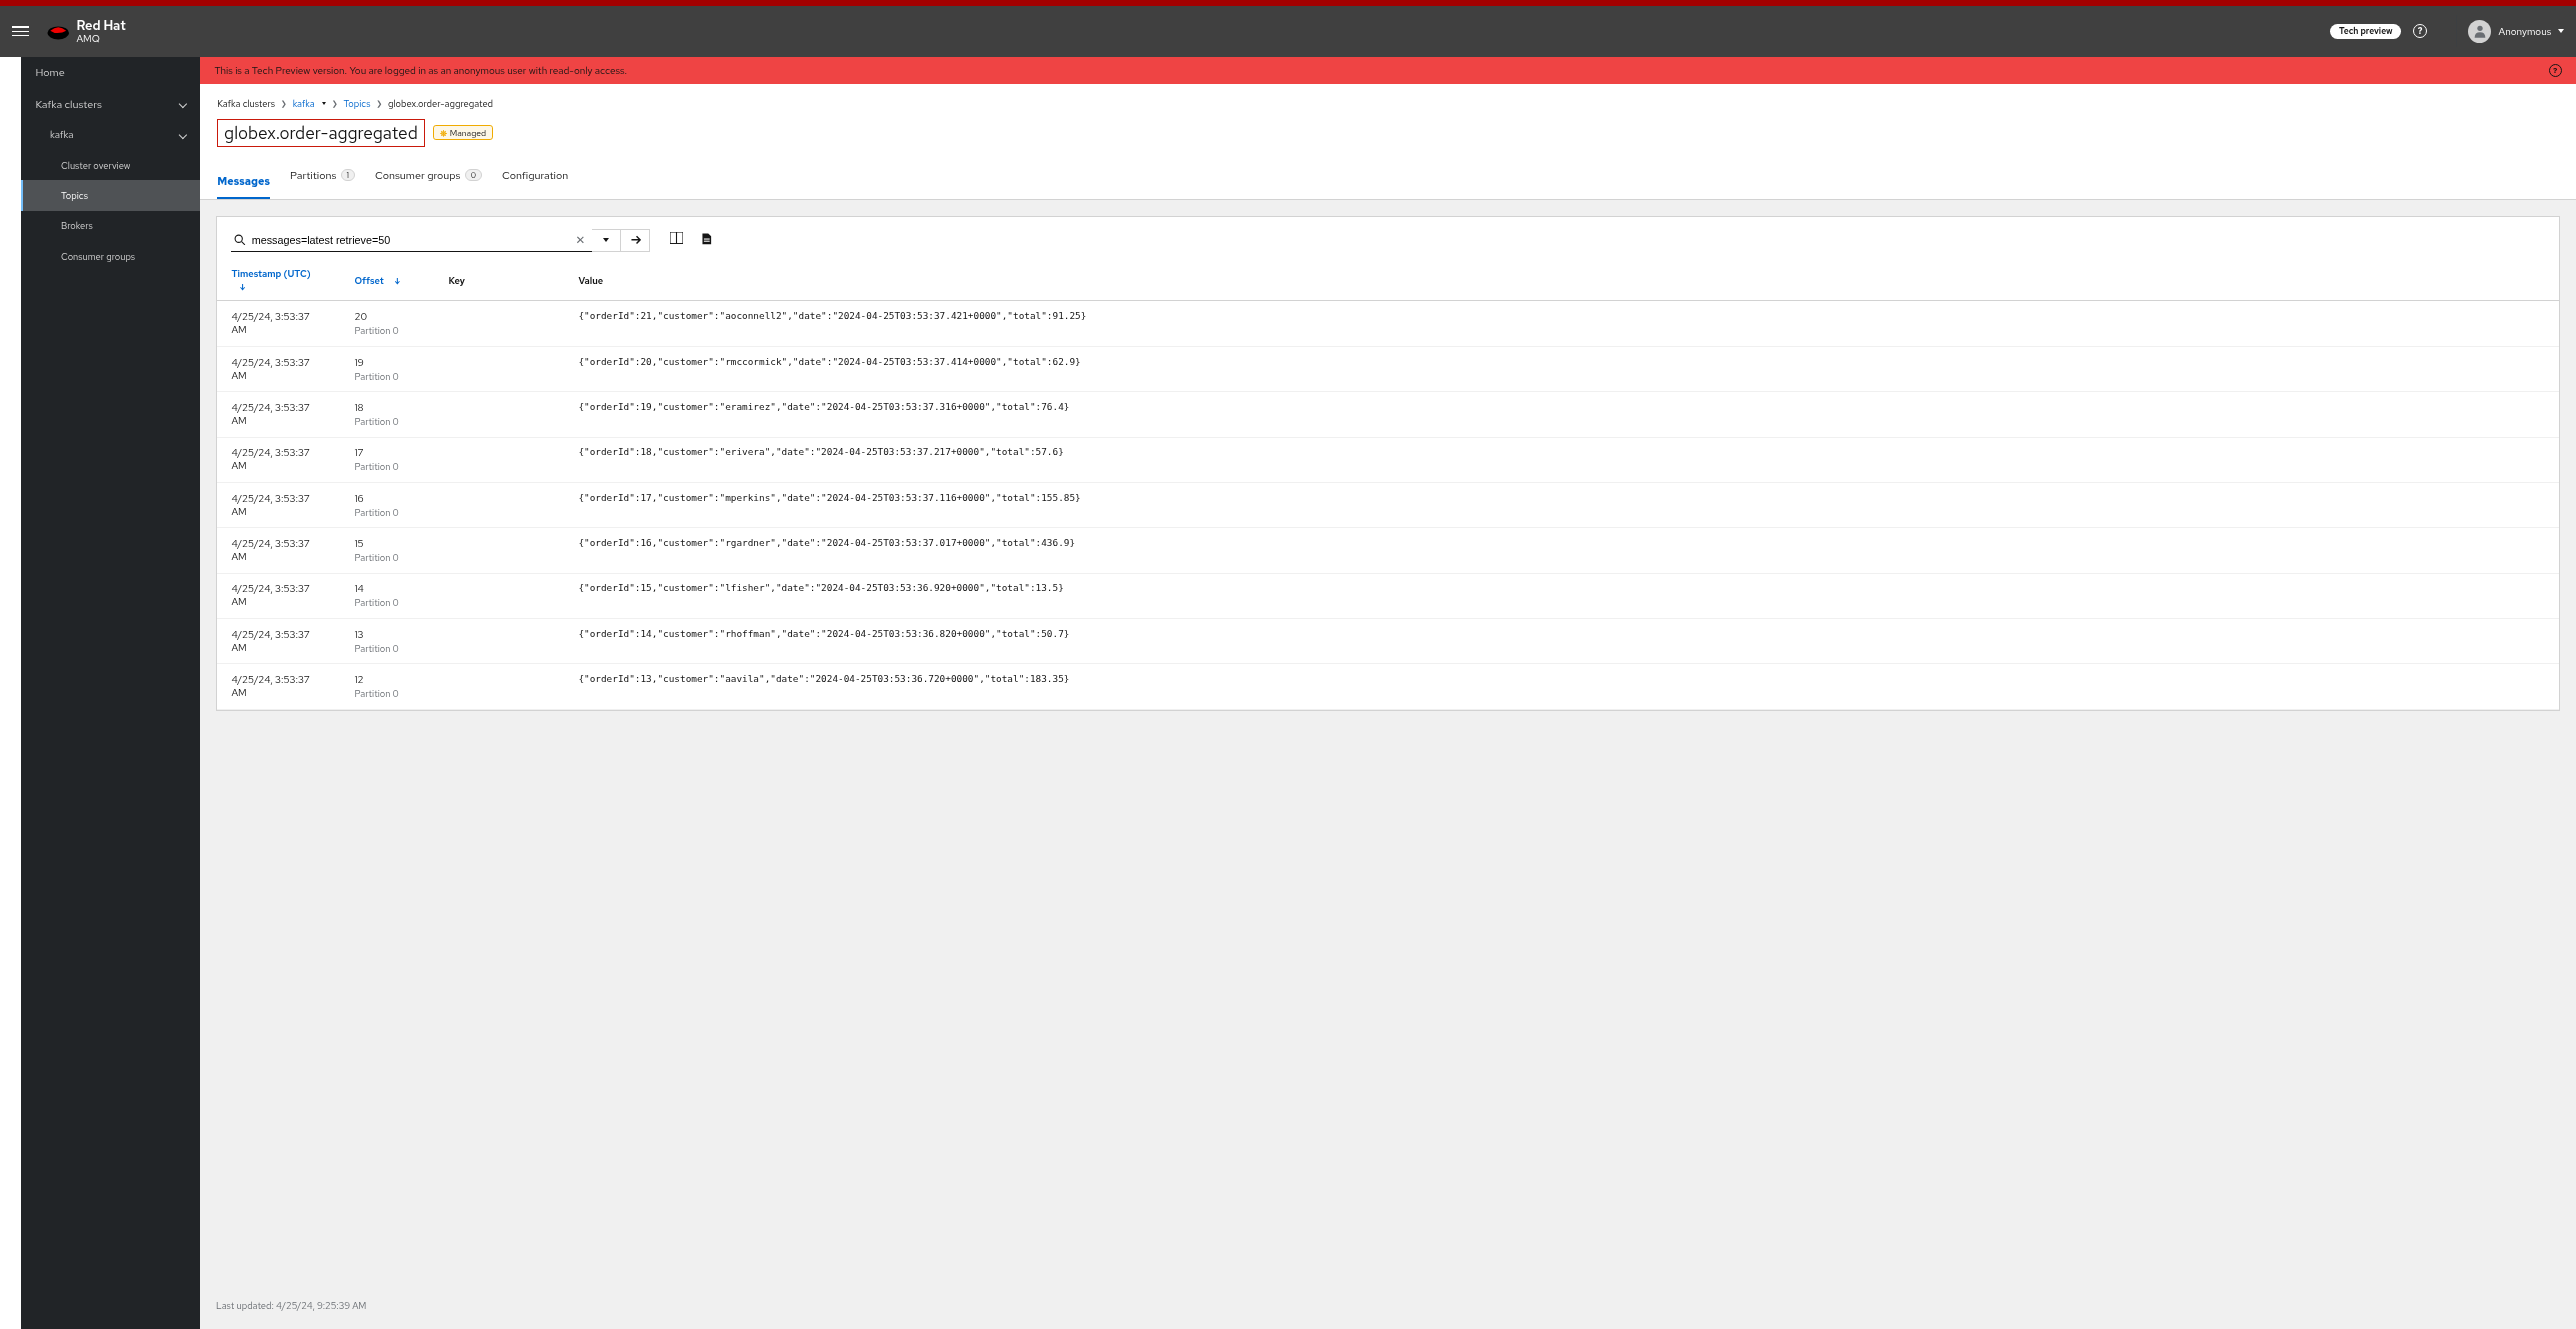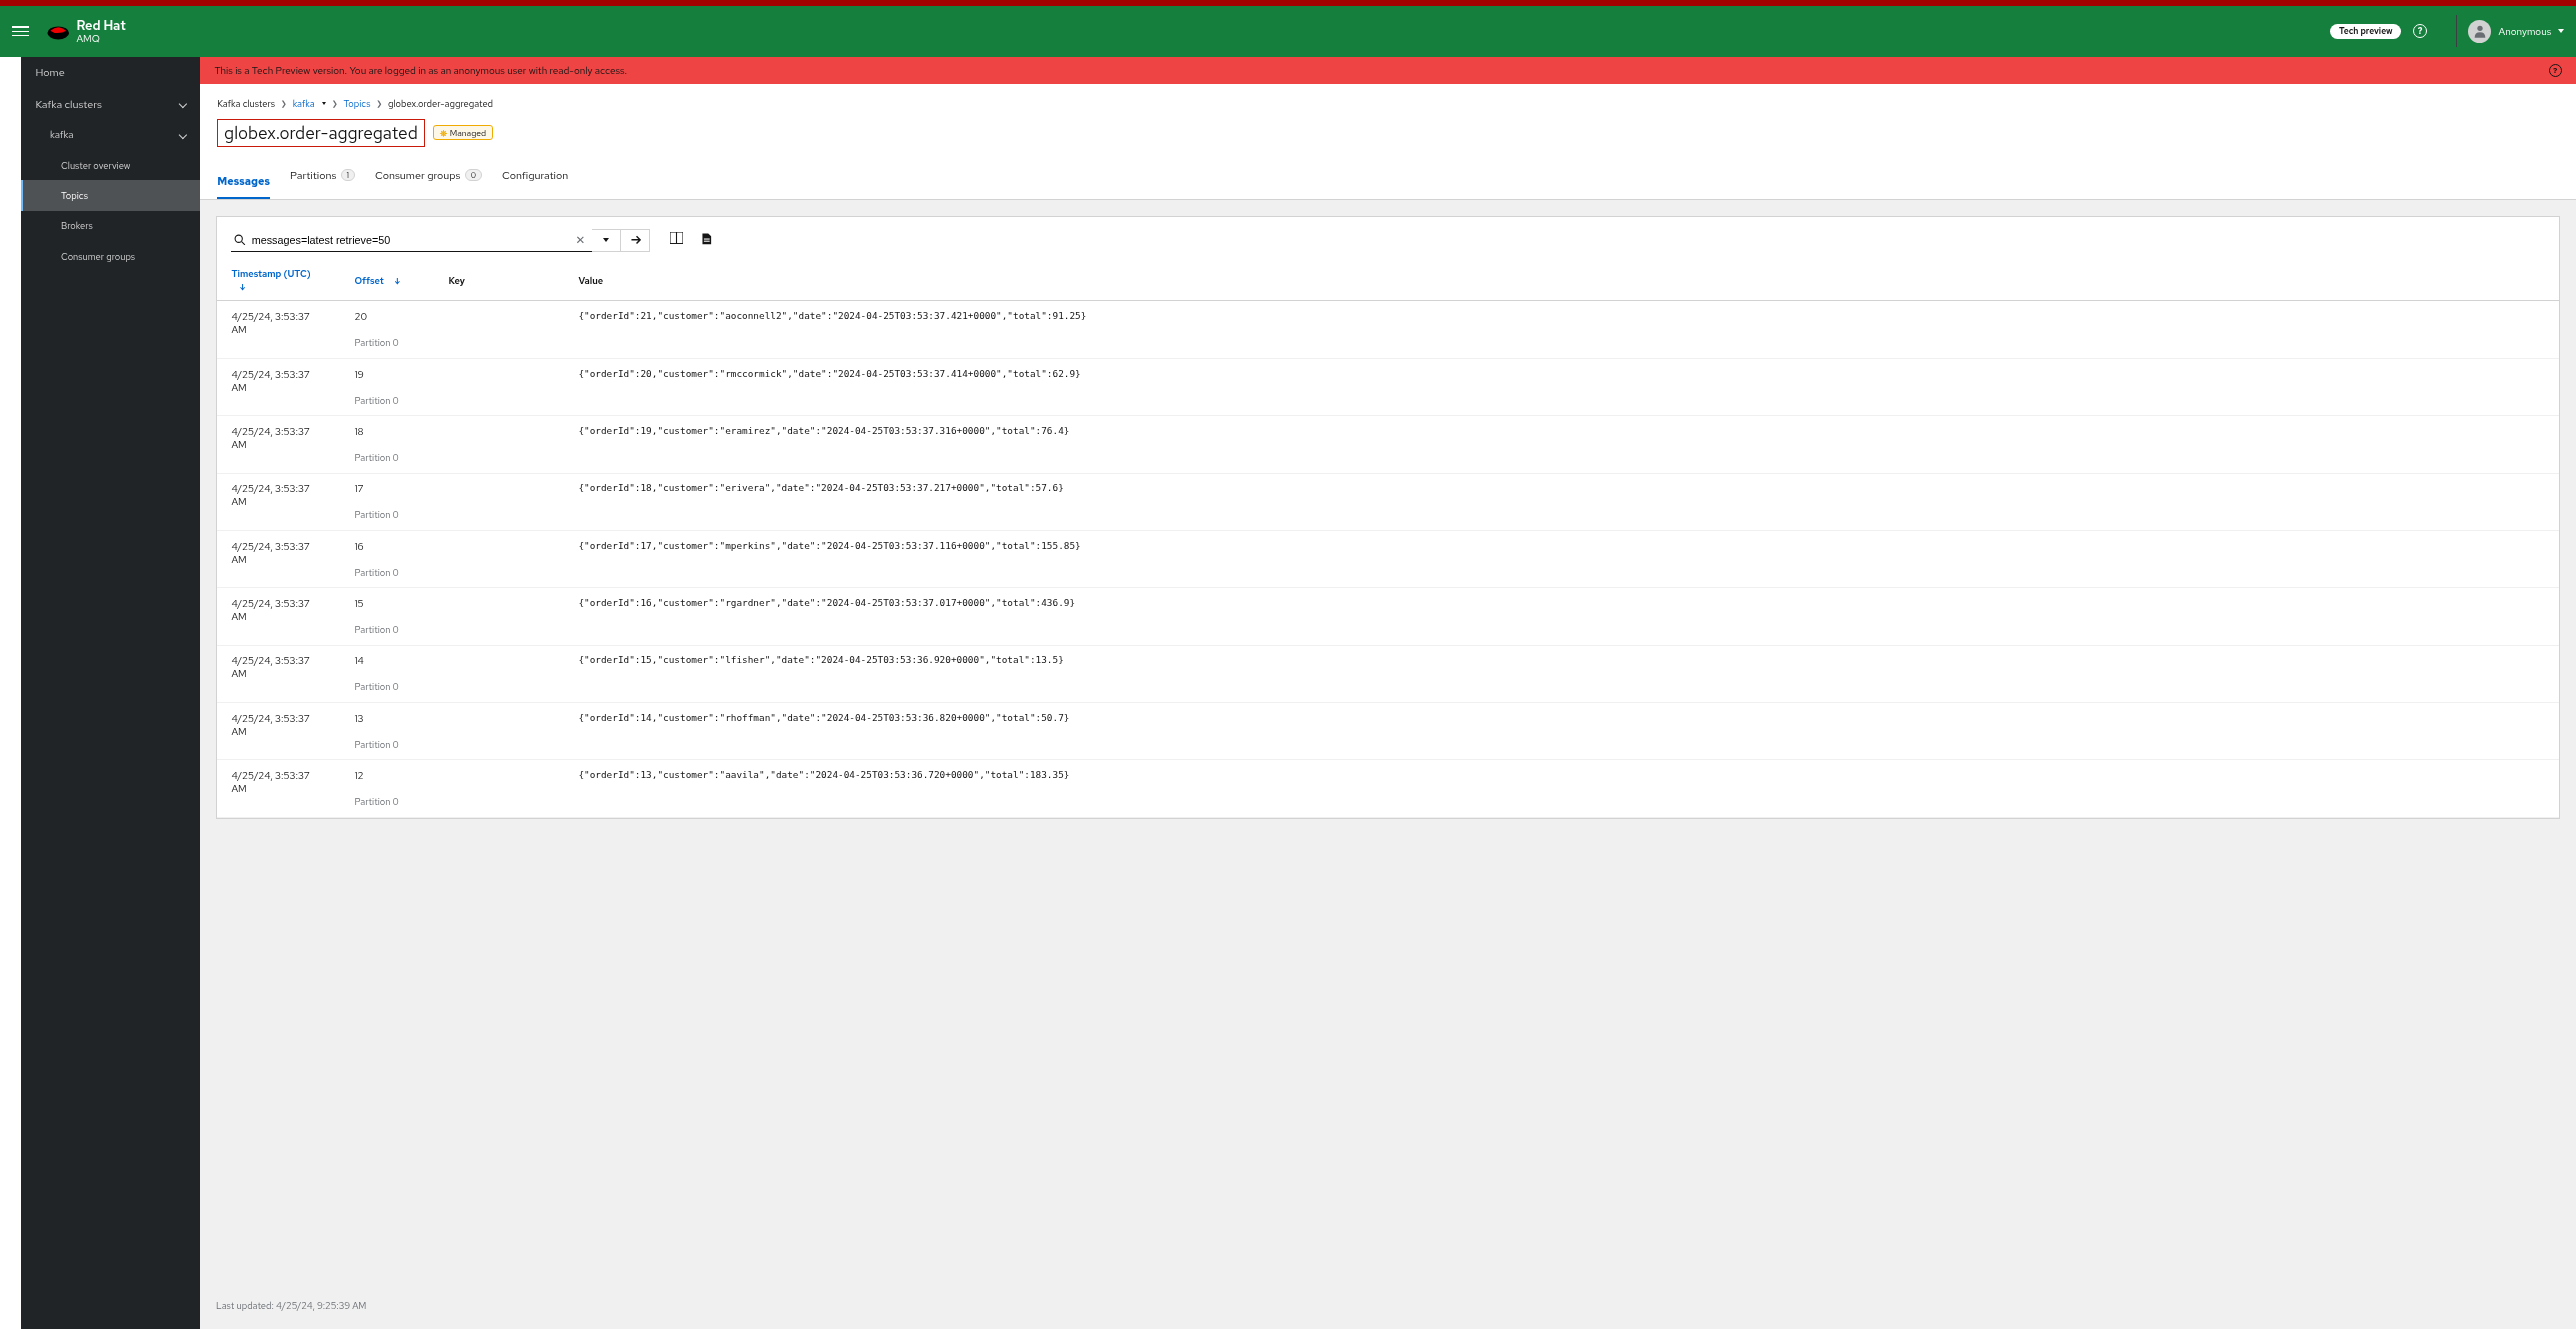--- a/index.html
+++ b/index.html
@@ -2,21 +2,21 @@
 <html style="font-size:11.6px"><head>
 <meta charset="utf-8">
 <style>
   * { box-sizing: border-box; margin: 0; padding: 0; }
   body { font-family: "Red Hat Text", "Helvetica Neue", Arial, sans-serif; font-size: 10px; color: #151515; background: #fff; }
   
   
   .topbar-red { height: 5.8px; background: #a30000; }
   
   
-  .masthead { height: 51px; background: #15803d; display: flex; align-items: center; color: #fff; padding: 0 11.6px; }
+  .masthead { height: 51px; background: #404040; display: flex; align-items: center; color: #fff; padding: 0 11.6px; }
   .hamburger { width: 17.3px; height: 17.3px; display: flex; flex-direction: column; justify-content: center; gap: 2.9px; cursor: pointer; margin-right: 17.3px; }
   .hamburger span { height: 1.4px; background: #fff; }
   .logo { display: flex; align-items: center; gap: 5.8px; }
   .logo svg { display: block; }
   .logo-text { line-height: 1.1; }
   .logo-text .brand { font-weight: 600; font-size: 13px; }
   .logo-text .prod  { font-size: 10px; }
   .masthead-spacer { flex: 1; }
   .tech-pill { background: #fff; color: #151515; border-radius: 8.7px; padding: 1.4px 8.7px; font-size: 8.7px; font-weight: 600; margin-right: 11.6px; }
   .help-icon { width: 14.4px; height: 14.4px; border: 1.4px solid #fff; border-radius: 50%; display: flex; align-items: center; justify-content: center; font-size: 8.7px; font-weight: 700; margin-right: 17.3px; cursor: pointer; }
@@ -72,21 +72,21 @@
   .adj-btn:first-of-type { border-left: 0.7px solid #d2d2d2; }
   .toolbar-icons { display: flex; gap: 17.3px; }
   .tb-icon { cursor: pointer; color: #151515; }
   
   table { width: 100%; border-collapse: collapse; }
   thead th { text-align: left; font-weight: 600; font-size: 9.4px; padding: 10px 14.4px 7.2px; border-bottom: 0.7px solid #d2d2d2; }
   thead th.sortable { color: #0066cc; cursor: pointer; }
   thead th .sort-arrow { margin-left: 8.7px; font-size: 8.7px; }
   tbody td { padding: 8.7px 14.4px; vertical-align: top; font-size: 10px; border-bottom: 0.7px solid #f0f0f0; }
   .offset-cell .off-main { }
-  .offset-cell .off-sub { color: #6a6e73; font-size: 9.4px; margin-top: 13px; }
+  .offset-cell .off-sub { color: #6a6e73; font-size: 9.4px; margin-top: 1px; }
   .val-cell { font-family: monospace; font-size: 9.4px; word-break: break-all; }
   
   .last-updated { position: absolute; bottom: 18px; left: 16px; color: #6a6e73; font-size: 9.4px; }
 </style>
 </head>
 <body>
 
 <div class="topbar-red"></div>
 
 <header class="masthead">

